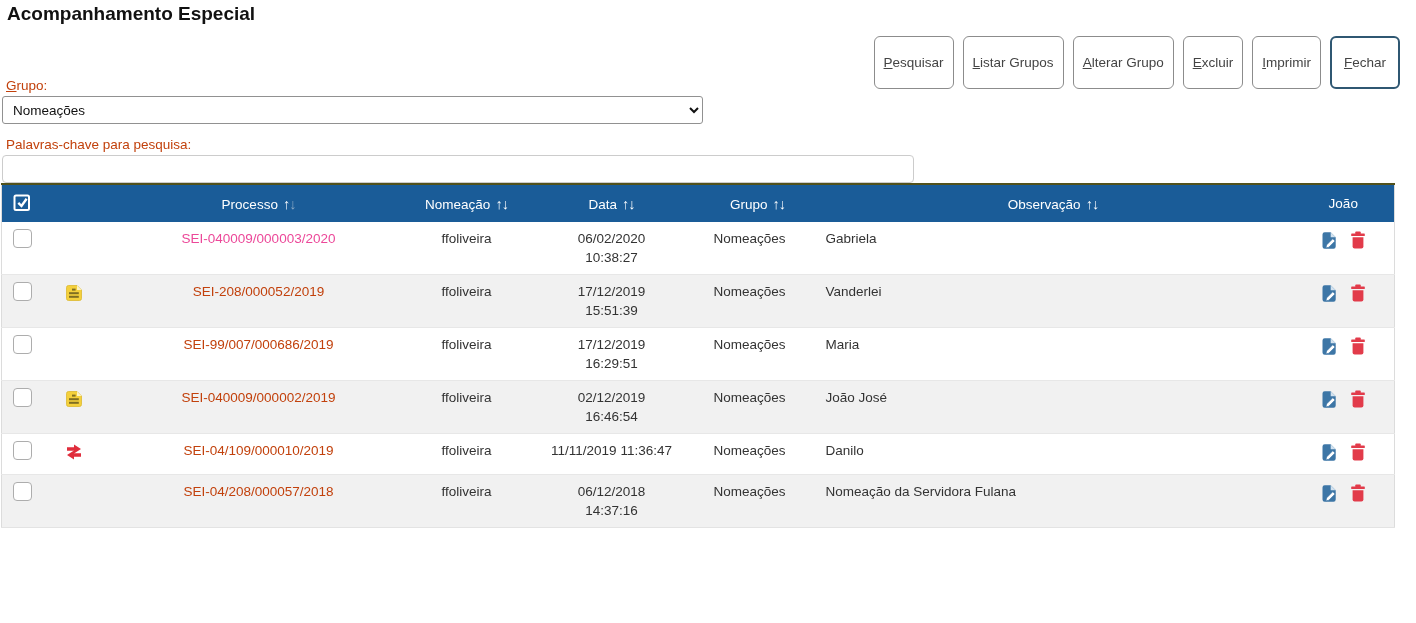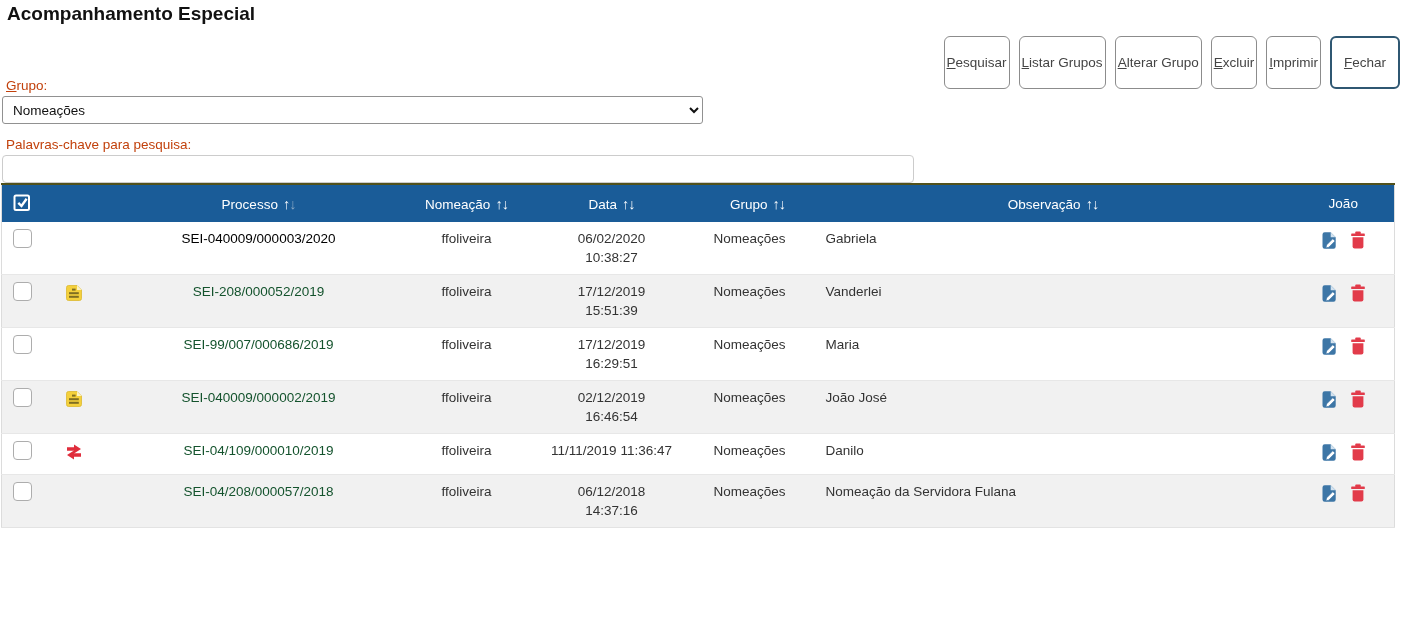--- a/index.html
+++ b/index.html
@@ -11,21 +11,21 @@
   }
   .page { position:relative; width:1416px; height:490px; }
 
   h1.page-title { margin:0; padding:3px 0 0 7px; font-size:19px; font-weight:bold; color:#111; }
 
   
   .toolbar { position:absolute; top:36px; right:16px; display:flex; gap:9px; }
   .btn {
     background:#fff; border:1px solid #8c8c8c; border-radius:6px;
     color:#444; font-family:"Liberation Sans",sans-serif; font-size:13.5px;
-    padding:5px 2px; cursor:pointer; line-height:17px;
+    padding:5px 9px; cursor:pointer; line-height:17px;
   }
   .btn span { display:block; }
   .btn span::first-letter { text-decoration:underline; }
   .btn.focused { border:2px solid #2f5772; padding:16px 12px; }
 
   
   .field-label { display:block; margin:0 0 3px 6px; color:#c2410c; }
   .field-label.ak::first-letter { text-decoration:underline; }
   .lbl-grupo { margin-top:53px; }
   .lbl-palavras { margin-top:13px; }
@@ -68,22 +68,22 @@
   tbody tr.alt { background:#f1f1f1; }
   tbody tr.short td { height:28px; }
   tbody tr.tall td { height:44px; }
 
   td.cell-check { padding-left:11px; }
   td.cell-icon { text-align:center; padding-top:8px; }
   td.cell-proc, td.cell-user, td.cell-date { text-align:center; }
   td.cell-group, td.cell-obs { text-align:left; padding-left:12px; }
   td.cell-actions { text-align:center; padding-top:8px; }
 
-  a.process-link { color:#14532d; text-decoration:none; }
-  a.process-link.visited { color:#000000; }
+  a.process-link { color:#c2410c; text-decoration:none; }
+  a.process-link.visited { color:#ec4899; }
 
   .date-line { display:block; }
   .date-line:empty { display:none; }
 
   input.row-checkbox, input.hdr-none { }
   input.row-checkbox {
     appearance:none; -webkit-appearance:none; width:19px; height:19px;
     border:1px solid #adadad; border-radius:4px; background:#fff; margin:0; cursor:pointer;
   }
 

